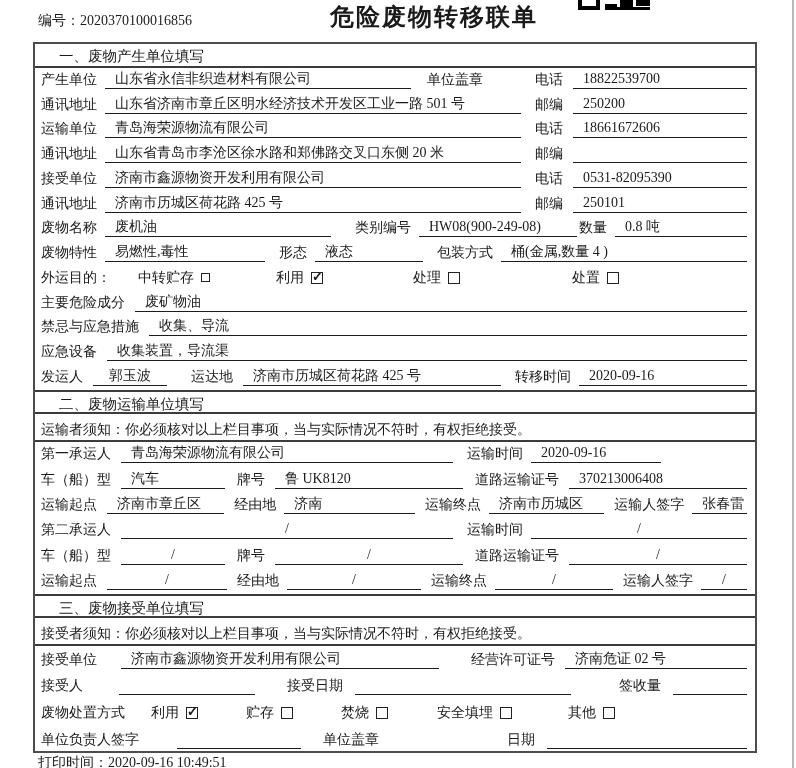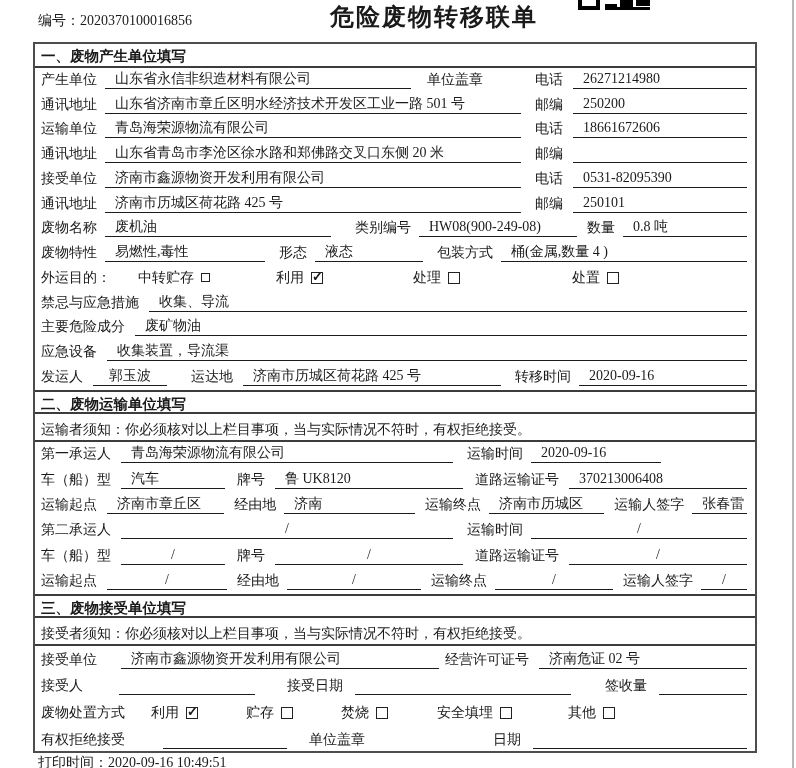--- a/index.html
+++ b/index.html
@@ -26,21 +26,21 @@
   .qr .q3 { left:42px; top:0px; width:13px; height:10px; }
   .qr .q4 { left:58px; top:0px; width:14px; height:6px; }
   .qr .q5 { left:27px; top:7px; width:45px; height:3px; }
 
   
   .tbl {
     position:absolute; left:33px; top:42px; width:724px; height:711px;
     border:2px solid #4d4d4d; background:#fff;
   }
   .sec-h {
-    height:24px; padding:3px 6px 0 6px; font-weight:bold; font-size:14.5px;
+    height:24px; padding:3px 6px 0 24px; font-weight:normal; font-size:14.5px;
     font-family:"Liberation Sans","DejaVu Sans",sans-serif;
     border-bottom:2px solid #3c3c3c; white-space:nowrap;
   }
   .sec-h.topline { border-top:2px solid #3c3c3c; }
   .notice { height:28px; padding:7px 6px 0 6px; border-bottom:2px solid #3c3c3c; white-space:nowrap; }
 
   .row { display:flex; align-items:flex-end; padding:0 8px 4px 6px; white-space:nowrap; }
   .s1 .row { height:24.77px; }
   .s2 .row { height:25.33px; }
   .s3 .row { height:26.75px; }
@@ -88,21 +88,21 @@
 
     <div class="s1">
       <div class="sec-h">一、废物产生单位填写</div>
 
       <div class="row">
         <span class="lbl">产生单位</span>
         <span class="u" style="width:306px; margin-left:8px;">山东省永信非织造材料有限公司</span>
         <span class="lbl" style="margin-left:16px;">单位盖章</span>
         <span class="rgt ml-auto">
             <span class="lbl">电话</span>
-            <span class="u">26271214980</span>
+            <span class="u">18822539700</span>
           </span>
       </div>
 
       <div class="row">
         <span class="lbl">通讯地址</span>
         <span class="u grow" style="margin-left:8px;">山东省济南市章丘区明水经济技术开发区工业一路 501 号</span>
         <span class="rgt">
             <span class="lbl">邮编</span>
             <span class="u">250200</span>
           </span>
@@ -142,21 +142,21 @@
             <span class="lbl">邮编</span>
             <span class="u">250101</span>
           </span>
       </div>
 
       <div class="row">
         <span class="lbl">废物名称</span>
         <span class="u" style="width:226px; margin-left:8px;">废机油</span>
         <span class="lbl" style="margin-left:24px;">类别编号</span>
         <span class="u" style="width:158px; margin-left:8px;">HW08(900-249-08)</span>
-        <span class="lbl" style="margin-left:10px;">数量</span>
+        <span class="lbl" style="margin-left:2px;">数量</span>
         <span class="u grow" style="margin-left:8px;">0.8 吨</span>
       </div>
 
       <div class="row">
         <span class="lbl">废物特性</span>
         <span class="u" style="width:160px; margin-left:8px;">易燃性,毒性</span>
         <span class="lbl" style="margin-left:14px;">形态</span>
         <span class="u" style="width:108px; margin-left:8px;">液态</span>
         <span class="lbl" style="margin-left:14px;margin-top:12px;">包装方式</span>
         <span class="u grow" style="margin-left:8px;">桶(金属,数量 4 )</span>
@@ -176,27 +176,27 @@
             <span>处理</span>
             <span class="cb"></span>
           </span>
         <span class="opt" style="margin-left:112px;">
             <span>处置</span>
             <span class="cb"></span>
           </span>
       </div>
 
       <div class="row">
+        <span class="lbl">主要危险成分</span>
+        <span class="u grow" style="margin-left:10px;">废矿物油</span>
+      </div>
+
+      <div class="row">
         <span class="lbl">禁忌与应急措施</span>
         <span class="u grow" style="margin-left:10px;">收集、导流</span>
-      </div>
-
-      <div class="row">
-        <span class="lbl">主要危险成分</span>
-        <span class="u grow" style="margin-left:10px;">废矿物油</span>
       </div>
 
       <div class="row">
         <span class="lbl">应急设备</span>
         <span class="u grow" style="margin-left:10px;">收集装置，导流渠</span>
       </div>
 
       <div class="row">
         <span class="lbl">发运人</span>
         <span class="u ctr" style="width:74px; margin-left:10px;">郭玉波</span>
@@ -266,30 +266,30 @@
       </div>
     </div>
 
     <div class="s3">
       <div class="sec-h topline">三、废物接受单位填写</div>
       <div class="notice">接受者须知：你必须核对以上栏目事项，当与实际情况不符时，有权拒绝接受。</div>
 
       <div class="row">
         <span class="lbl">接受单位</span>
         <span class="u" style="width:318px; margin-left:24px;">济南市鑫源物资开发利用有限公司</span>
-        <span class="lbl" style="margin-left:6px;">经营许可证号</span>
+        <span class="lbl" style="margin-left:32px;">经营许可证号</span>
         <span class="u grow" style="margin-left:10px;">济南危证 02 号</span>
       </div>
 
       <div class="row">
         <span class="lbl">接受人</span>
         <span class="u" style="width:136px; margin-left:36px;"></span>
         <span class="lbl" style="margin-left:32px;">接受日期</span>
         <span class="u" style="width:216px; margin-left:12px;"></span>
-        <span class="lbl" style="margin-left:34px;">签收量</span>
+        <span class="lbl" style="margin-left:48px;">签收量</span>
         <span class="u grow" style="margin-left:12px;"></span>
       </div>
 
       <div class="row">
         <span class="lbl">废物处置方式</span>
         <span class="opt" style="margin-left:26px;">
             <span>利用</span>
             <span class="cb checkedbox checked"></span>
           </span>
         <span class="opt" style="margin-left:48px;">
@@ -304,21 +304,21 @@
             <span>安全填埋</span>
             <span class="cb"></span>
           </span>
         <span class="opt" style="margin-left:56px;">
             <span>其他</span>
             <span class="cb"></span>
           </span>
       </div>
 
       <div class="row">
-        <span class="lbl">有权拒绝接受</span>
+        <span class="lbl">单位负责人签字</span>
         <span class="u" style="width:124px; margin-left:38px;"></span>
         <span class="lbl" style="margin-left:22px;">单位盖章</span>
         <span class="lbl" style="margin-left:128px;">日期</span>
         <span class="u grow" style="margin-left:12px;"></span>
       </div>
     </div>
   </div>
 
   <div class="footer"><span>打印时间：</span><span>2020-09-16 10:49:51</span></div>
 </div>

